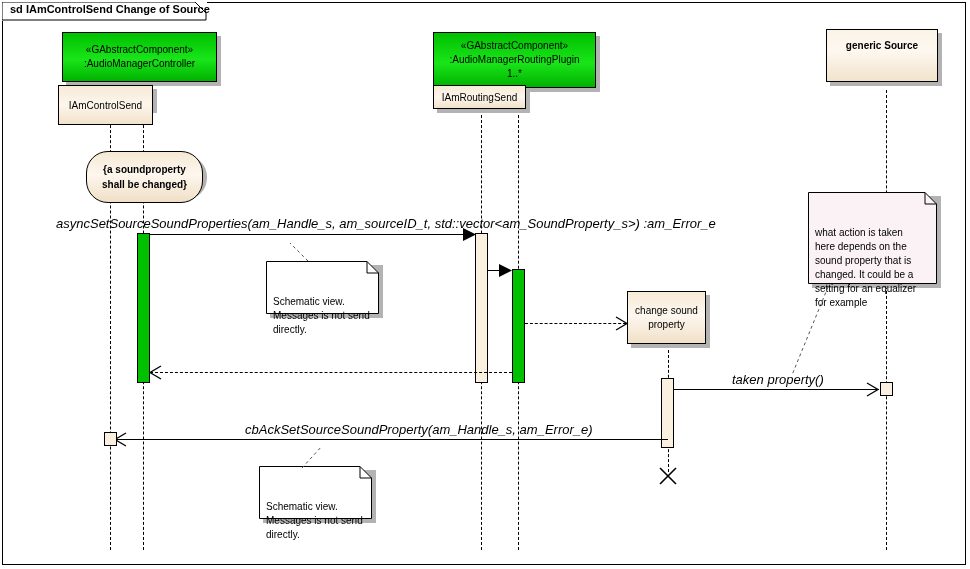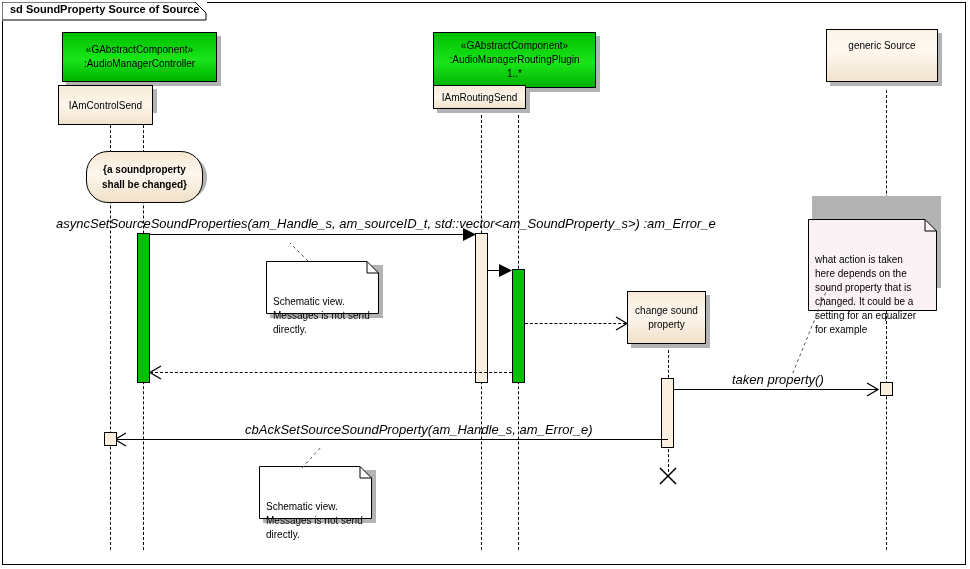--- a/index.html
+++ b/index.html
@@ -90,20 +90,21 @@
     position: absolute;
     box-sizing: border-box;
     border: 1px solid #000000;
     background: linear-gradient(to bottom, #fbf3e6 0%, #fdf8f0 40%, #f2e3cc 100%);
     font-size: 10px;
     color: #000000;
     display: flex;
     align-items: flex-start;
     justify-content: center;
     padding-top: 10px;
+    font-weight: bold;
   }
 
   
   .act {
     position: absolute;
     box-sizing: border-box;
     border: 1px solid #000000;
   }
   .act-green { background: #00c000; }
   .act-beige { background: #fbf0df; }
@@ -206,21 +207,21 @@
 <body>
 
 <div id="canvas">
 
   <div class="frame-border"></div>
   <div class="frame-tab" style="left:2px;top:2px;width:205px;height:19px;">
     <svg width="205" height="19" viewBox="0 0 205 19">
       <path d="M0,0 L193,0 L204,11 L204,18 L0,18 Z" fill="#ffffff" stroke="#000000" stroke-width="1"></path>
     </svg>
   </div>
-  <div class="frame-tab-label">sd  SoundProperty Source of Source</div>
+  <div class="frame-tab-label">sd  IAmControlSend Change of Source</div>
 
   <div class="lifeline" style="left:110px;top:110px;height:440px;"></div>
   <div class="lifeline" style="left:143px;top:110px;height:440px;"></div>
   <div class="lifeline" style="left:481px;top:110px;height:440px;"></div>
   <div class="lifeline" style="left:518px;top:110px;height:440px;"></div>
   <div class="lifeline" style="left:668px;top:350px;height:122px;"></div>
   <div class="lifeline" style="left:886px;top:90px;height:460px;"></div>
 
   <div class="comp-shadow" style="left:66px;top:36px;width:155px;height:50px;"></div>
   <div class="comp-box" style="left:62px;top:32px;width:155px;height:50px;">
@@ -328,21 +329,21 @@
 directly.</span>
   </div>
 
   <div class="anchor" style="left:288px;top:241px;">
     <svg width="22" height="22" viewBox="0 0 22 22">
       <path d="M20,20 L2,2" stroke="#555555" stroke-width="1" stroke-dasharray="3,3" fill="none"></path>
     </svg>
   </div>
 
   <div class="note-shadow" style="left:812px;top:196px;width:129px;height:92px;"></div>
-  <div class="note" style="left:808px;top:192px;width:129px;height:92px;margin-top:27px;">
+  <div class="note" style="left:808px;top:192px;width:129px;height:92px;">
     <svg class="note-bg" width="129" height="92" viewBox="0 0 129 92">
       <path d="M0.5,0.5 L117,0.5 L128.5,12 L128.5,91.5 L0.5,91.5 Z" fill="#fbf2f5" stroke="#000000" stroke-width="1"></path>
       <path d="M117,0.5 L117,12 L128.5,12" fill="none" stroke="#000000" stroke-width="1"></path>
     </svg>
     <span class="note-text">what action is taken
 here depends on the
 sound property that is
 changed. It could be a
 setting for an equalizer
 for example</span>

